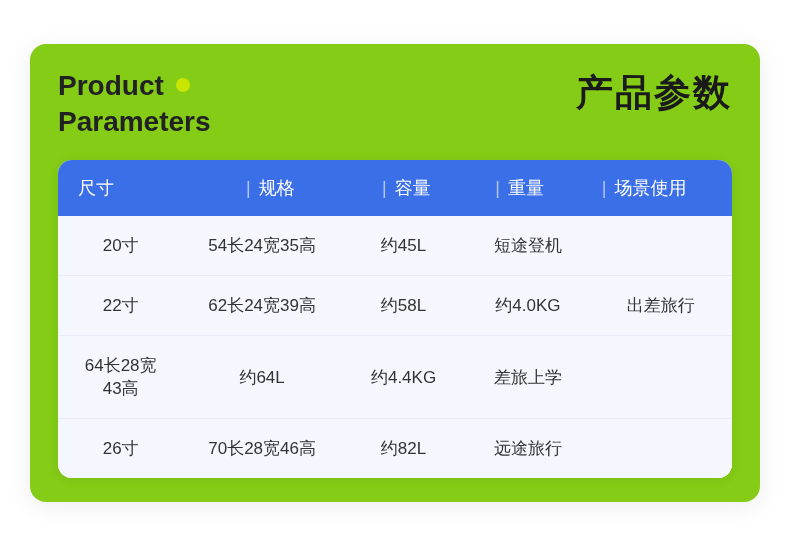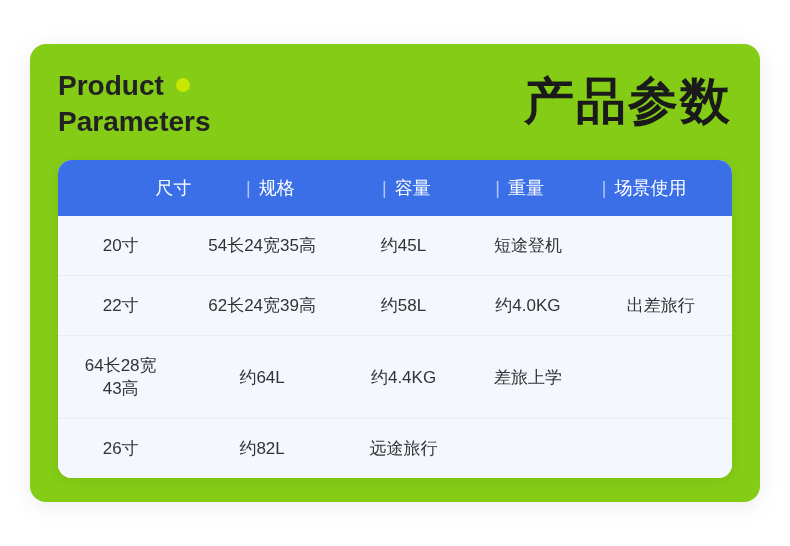--- a/index.html
+++ b/index.html
@@ -43,21 +43,21 @@
       height: 14px;
       background: #c8e600;
       border-radius: 50%;
       margin-left: 4px;
       vertical-align: middle;
       position: relative;
       top: -2px;
     }
 
     .title-zh {
-      font-size: 50px;
+      font-size: 37px;
       font-weight: 700;
       color: #1a1a1a;
       letter-spacing: 2px;
     }
 
     .table-wrapper {
       background: #ffffff;
       border-radius: 14px;
       overflow: hidden;
       box-shadow: 0 2px 12px rgba(0,0,0,0.07);
@@ -68,21 +68,21 @@
       display: grid;
       grid-template-columns: 1fr 1.4fr 1fr 1fr 1.2fr;
       padding: 16px 20px;
       align-items: center;
     }
 
     .table-header .col {
       color: #ffffff;
       font-size: 18px;
       font-weight: 500;
-      text-align: right;
+      text-align: left;
     }
 
     .table-header .col-with-sep {
       display: flex;
       align-items: center;
       justify-content: center;
     }
 
     .sep {
       color: rgba(255,255,255,0.6);
@@ -169,18 +169,19 @@
         <div class="cell">出差旅行</div>
       </div>
       <div class="table-row">
         <div class="cell">64长28宽43高</div>
         <div class="cell">约64L</div>
         <div class="cell">约4.4KG</div>
         <div class="cell">差旅上学</div>
       </div>
       <div class="table-row">
         <div class="cell">26寸</div>
+        <div class="cell">70长28宽46高</div>
         <div class="cell">约82L</div>
         <div class="cell">远途旅行</div>
       </div>
     </div>
   </div>
 </div>
 
 </body></html>

